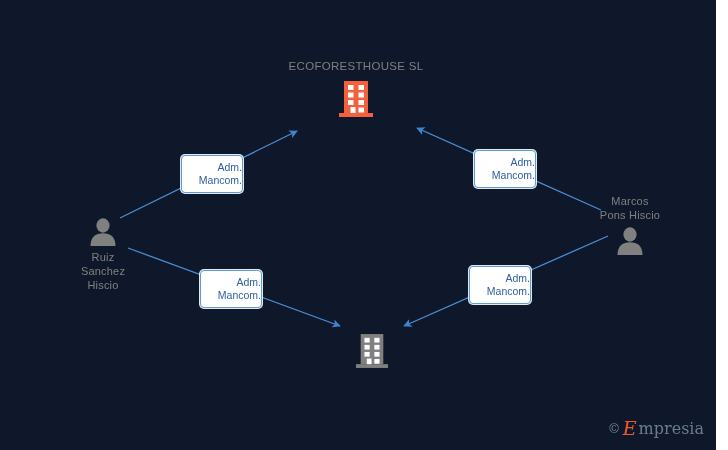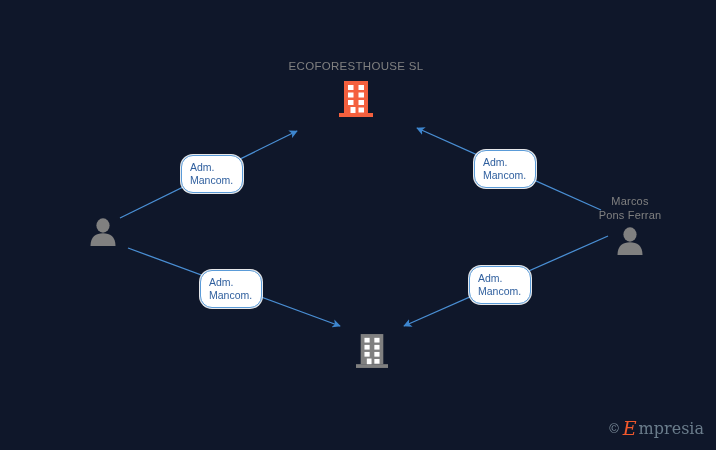--- a/index.html
+++ b/index.html
@@ -45,26 +45,26 @@
   }
   .icon-wrap {
     display: block;
     line-height: 0;
   }
   .edge-label {
     position: absolute;
     box-sizing: border-box;
     background: #ffffff;
     border: 1px solid #5a9bd8;
-    border-radius: 12px;
+    border-radius: 4px;
     color: #2f5f9e;
     font-size: 10.5px;
     line-height: 13px;
-    text-align: left;
-    padding: 5px 0 5px 8px;
+    text-align: right;
+    padding: 5px 0 5px 0;
     width: 62px;
     box-shadow: 0 0 0 1px rgba(255,255,255,0.9);
   }
   .edge-label span { display: block; }
   .watermark {
     position: absolute;
     right: 12px;
     bottom: 12px;
     display: flex;
     align-items: center;
@@ -130,25 +130,28 @@
     </span>
   </div>
 
   <div class="node" style="left:28px; top:218px;">
     <span class="icon-wrap">
       <svg width="30" height="28" viewBox="0 0 30 28" xmlns="http://www.w3.org/2000/svg">
         <ellipse cx="15" cy="7.5" rx="6.6" ry="7.2" fill="#808080"></ellipse>
         <path d="M 2.5 28 C 2.5 18.5 8 15.2 15 15.2 C 22 15.2 27.5 18.5 27.5 28 Z" fill="#808080"></path>
       </svg>
     </span>
+    <div class="node-label" style="margin-top:4px;">Ruiz
+Sanchez
+Hiscio</div>
   </div>
 
   <div class="node" style="left:555px; top:194px;">
     <div class="node-label" style="margin-bottom:5px;">Marcos
-Pons Ferran</div>
+Pons Hiscio</div>
     <span class="icon-wrap">
       <svg width="30" height="28" viewBox="0 0 30 28" xmlns="http://www.w3.org/2000/svg">
         <ellipse cx="15" cy="7.5" rx="6.6" ry="7.2" fill="#808080"></ellipse>
         <path d="M 2.5 28 C 2.5 18.5 8 15.2 15 15.2 C 22 15.2 27.5 18.5 27.5 28 Z" fill="#808080"></path>
       </svg>
     </span>
   </div>
 
   <div class="node" style="left:297px; top:333px;">
     <span class="icon-wrap">

